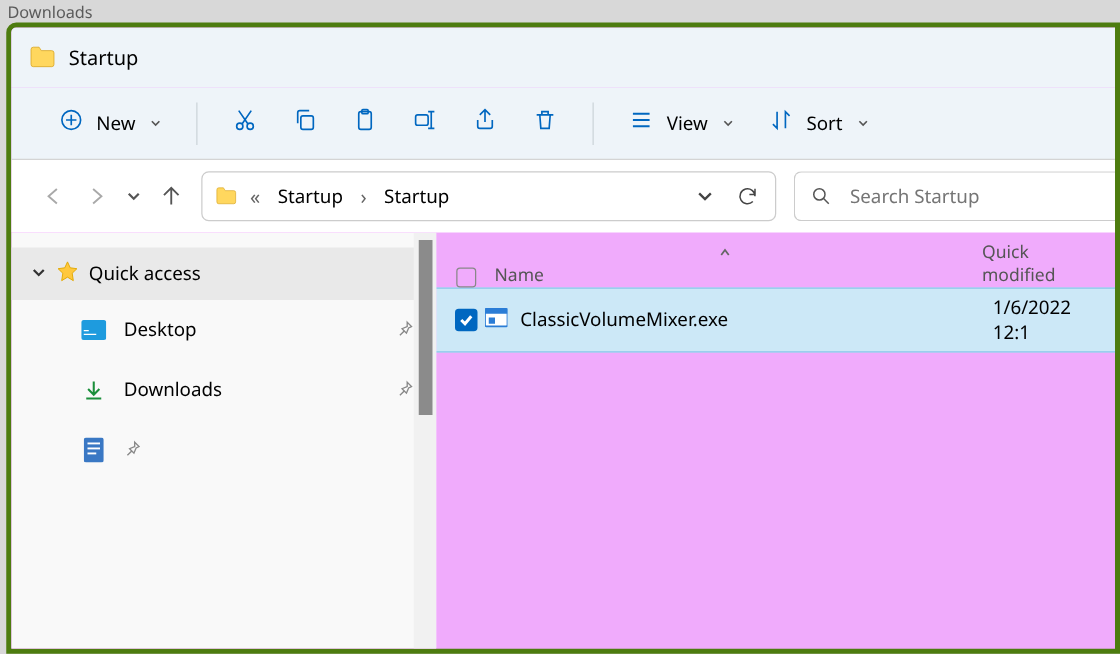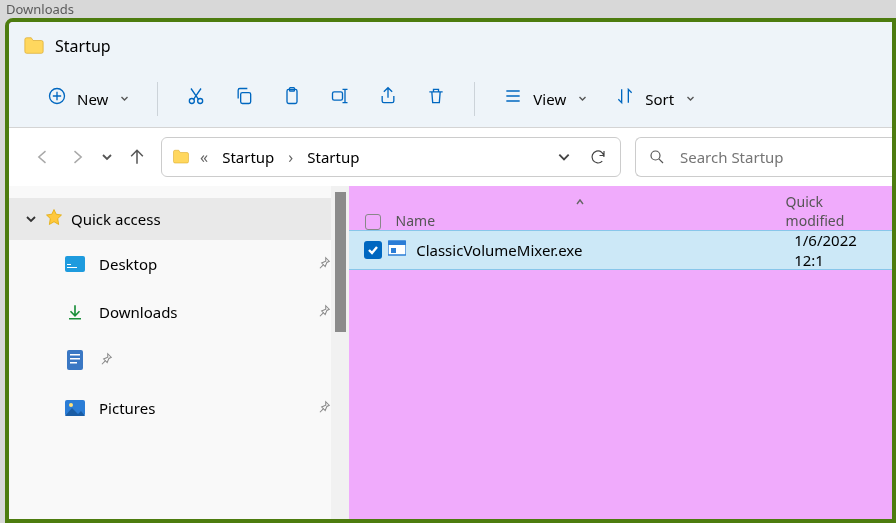--- a/index.html
+++ b/index.html
@@ -161,21 +161,21 @@
     }
     .col-check { width:26px; display:flex; justify-content:center; }
     .col-check .cb { width:16px; height:16px; border:1.5px solid #888; border-radius:3px; }
     .col-name { flex: 0 0 400px; padding-left:10px; font-size:14px; color:#555; cursor:pointer;}
     .col-date { font-size:14px; color:#555; cursor:pointer;}
     .sort-caret { position:absolute; left: 225px; top:4px; }
     .sort-caret svg { stroke:#666; fill:none;}
     
     .file-row {
       display:flex; align-items:center;
-      height:40px;
+      height:52px;
       background:#cce8f7;
       border:1px solid #88c6ea;
       border-left:none; border-right:none;
       padding: 0 12px;
     }
     .file-check { width:26px; display:flex; justify-content:center; }
     .file-check .cb-checked {
       width:18px; height:18px; background:#0067c0; border-radius:3px;
       display:flex; align-items:center; justify-content:center;
     }
@@ -365,33 +365,20 @@
               <rect x="3" y="4" width="10" height="1.5" fill="#fff"></rect>
               <rect x="3" y="8" width="10" height="1.5" fill="#fff"></rect>
               <rect x="3" y="12" width="7" height="1.5" fill="#fff"></rect>
             </svg>
           </span>
         <span class="pin"><svg width="14" height="14" viewBox="0 0 24 24" stroke-width="1.8">
               <path d="M15 3l6 6-4 2-3 7-3-3-6 6 6-6-3-3 7-3z"></path>
             </svg></span>
       </div>
 
-      <div class="side-item">
-        <span class="ic">
-            <svg width="20" height="16" viewBox="0 0 20 16">
-              <rect width="20" height="16" rx="2" fill="#2b7dd6"></rect>
-              <circle cx="6" cy="5" r="2" fill="#ffe079"></circle>
-              <path d="M0 16l7-8 6 6 3-3 4 5z" fill="#1a5da5"></path>
-            </svg>
-          </span>
-        <span class="lbl">Pictures</span>
-        <span class="pin"><svg width="14" height="14" viewBox="0 0 24 24" stroke-width="1.8">
-              <path d="M15 3l6 6-4 2-3 7-3-3-6 6 6-6-3-3 7-3z"></path>
-            </svg></span>
-      </div>
 
 
       <div class="sidebar-scroll-track">
         <div class="sidebar-scroll-thumb"></div>
       </div>
     </div>
 
     <div class="file-panel">
       <div class="columns">
         <div class="sort-caret"><svg width="12" height="10" viewBox="0 0 12 10" stroke-width="1.4">

